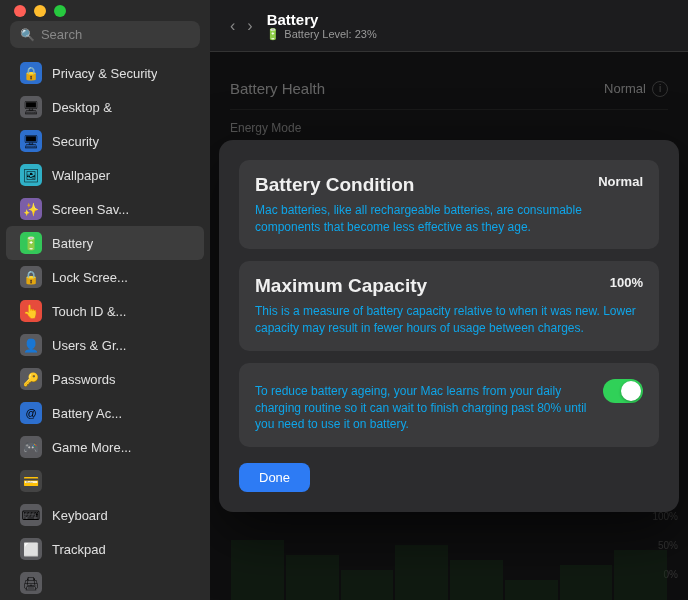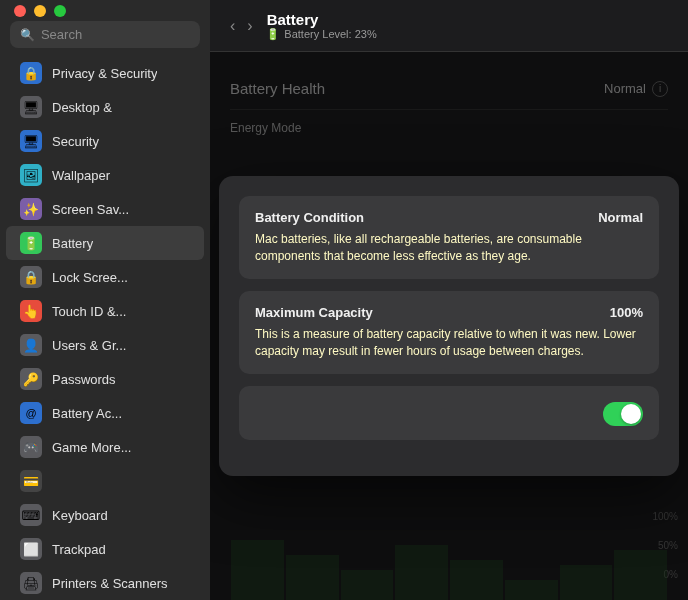--- a/index.html
+++ b/index.html
@@ -218,32 +218,32 @@
 
     .modal-section-row {
       display: flex;
       justify-content: space-between;
       align-items: flex-start;
       margin-bottom: 6px;
     }
 
     .modal-section-title {
       color: #f0f0f0;
-      font-size: 13px;
+      font-size: 19px;
       font-weight: 600;
     }
 
     .modal-section-value {
       color: #f0f0f0;
       font-size: 13px;
       font-weight: 600;
     }
 
     .modal-section-desc {
-      color: #fef9c3;
+      color: #0ea5e9;
       font-size: 12px;
       line-height: 1.4;
     }
 
     .modal-toggle-row {
       display: flex;
       justify-content: space-between;
       align-items: flex-start;
     }
 
@@ -403,21 +403,20 @@
   <div class="sidebar-item">
     <div class="sidebar-item-icon icon-gray">⌨</div>
     <span class="sidebar-item-label">Keyboard</span>
   </div>
   <div class="sidebar-item">
     <div class="sidebar-item-icon icon-gray">⬜</div>
     <span class="sidebar-item-label">Trackpad</span>
   </div>
   <div class="sidebar-item">
     <div class="sidebar-item-icon icon-gray">🖨</div>
-    <span class="sidebar-item-label">Printers &amp; Scanners</span>
   </div>
 </div>
 
 <div class="main-content">
   <div class="main-header">
     <div class="nav-arrows">
       <button class="nav-arrow">‹</button>
       <button class="nav-arrow">›</button>
     </div>
     <div class="main-title-section">
@@ -473,27 +472,29 @@
           <div class="modal-section-row">
             <span class="modal-section-title">Maximum Capacity</span>
             <span class="modal-section-value">100%</span>
           </div>
           <p class="modal-section-desc">This is a measure of battery capacity relative to when it was new. Lower capacity may result in fewer hours of usage between charges.</p>
         </div>
 
         <div class="modal-section">
           <div class="modal-toggle-row">
             <div class="toggle-left">
+              <p class="modal-section-desc" style="margin-top: 6px;">To reduce battery ageing, your Mac learns from your daily charging routine so it can wait to finish charging past 80% until you need to use it on battery.</p>
             </div>
             <div class="toggle-switch">
               <div class="toggle-knob"></div>
             </div>
           </div>
         </div>
 
         <div class="modal-footer">
+          <button class="btn-done">Done</button>
         </div>
 
       </div>
     </div>
 
   </div>
 </div>
 
 </body></html>

